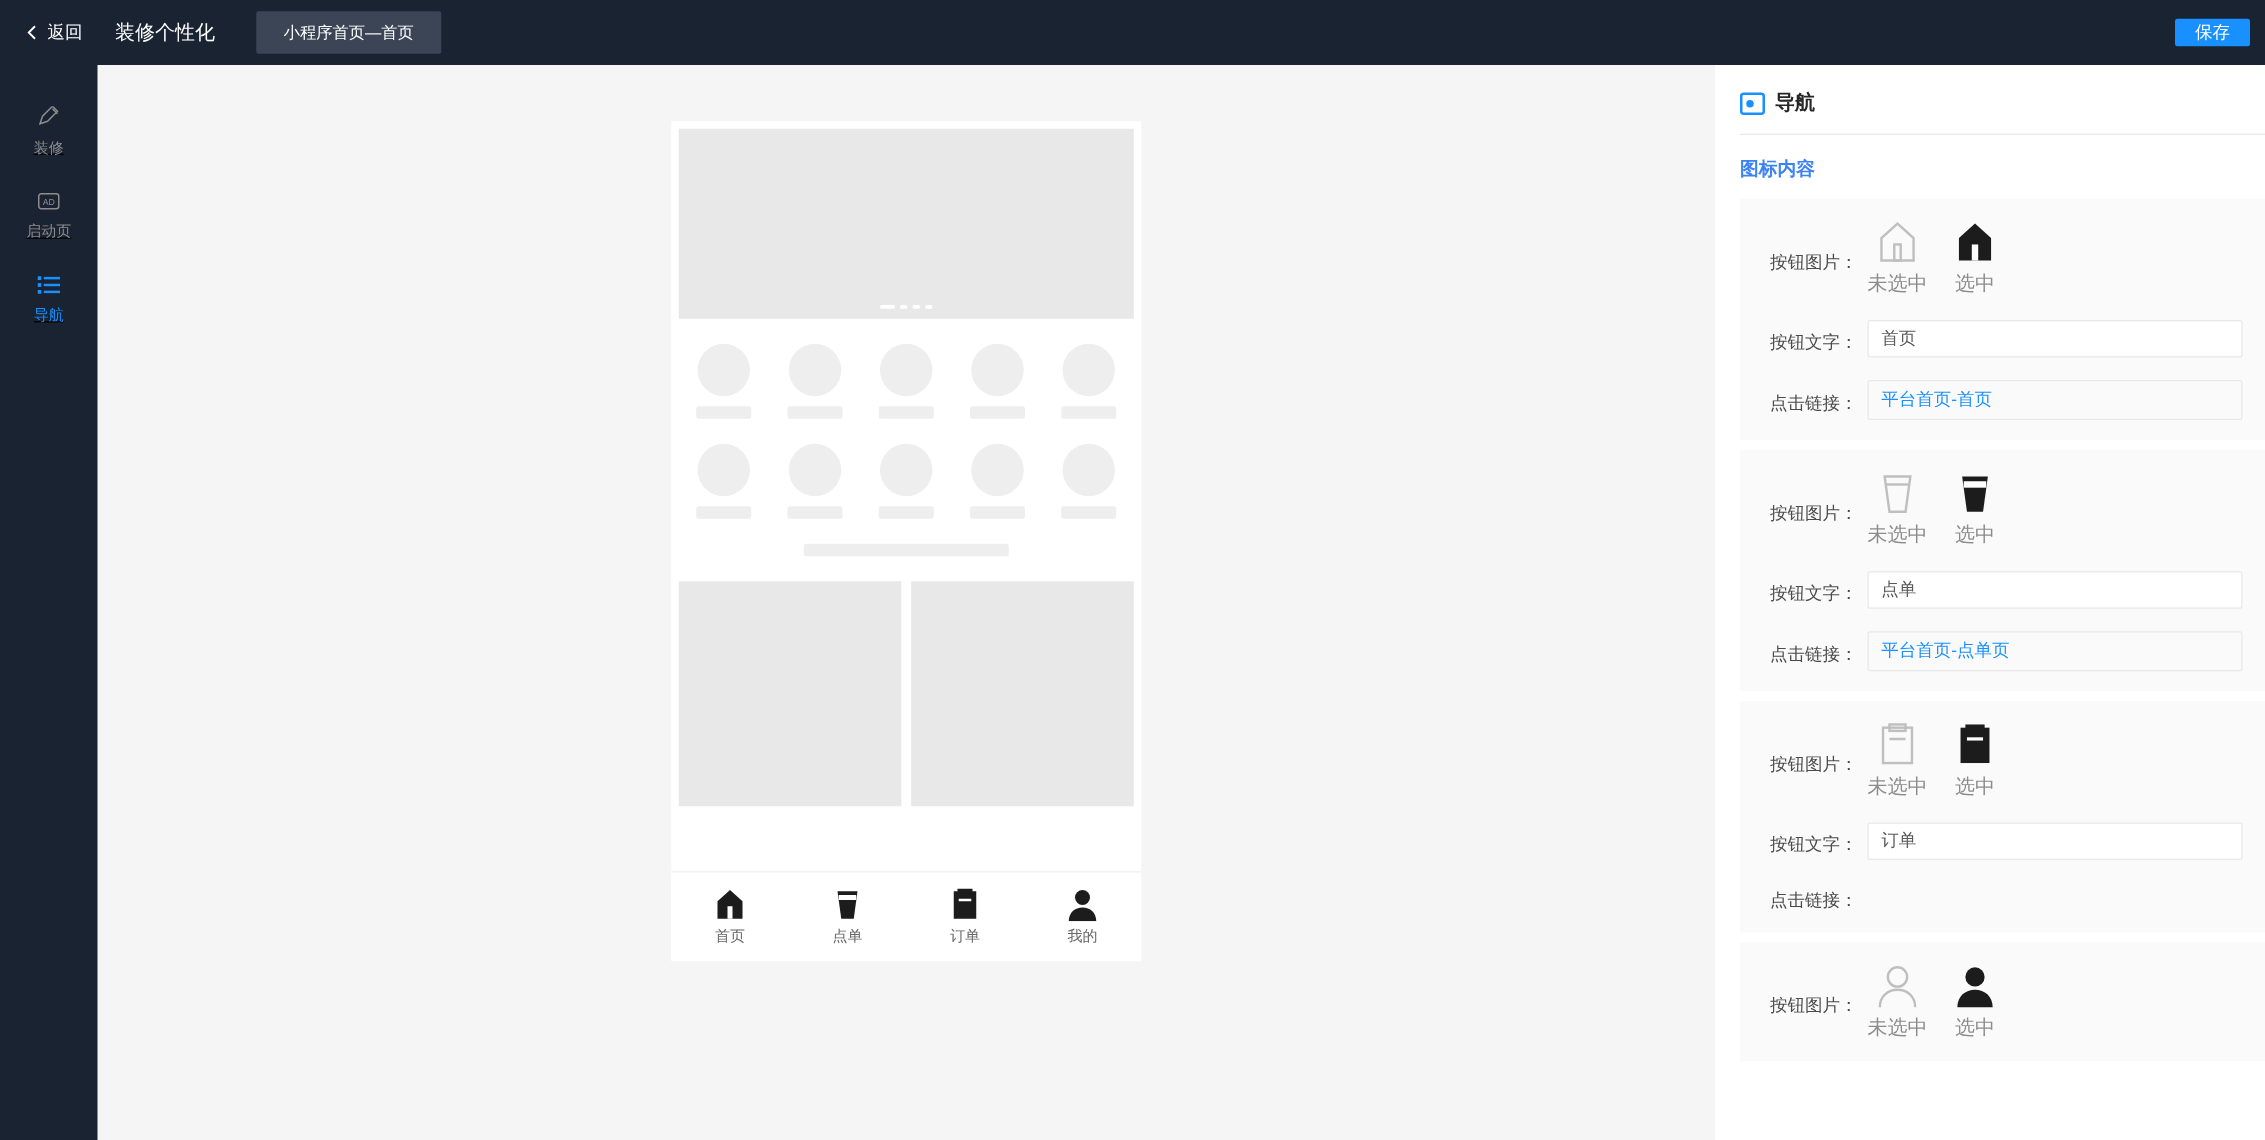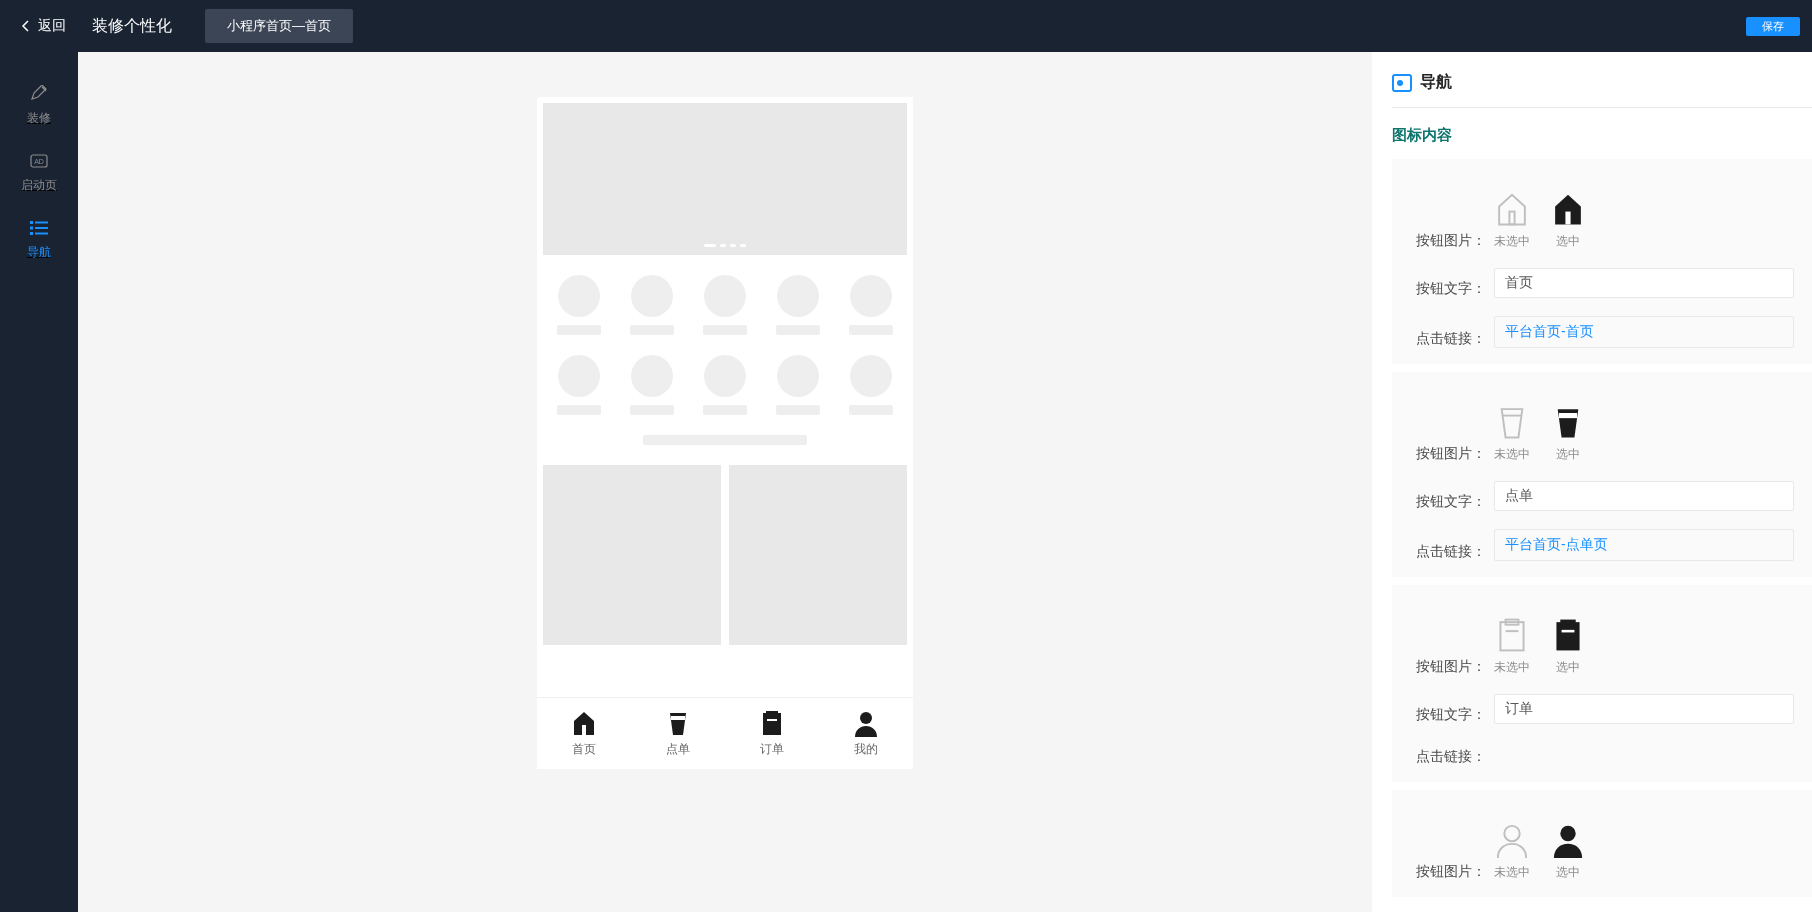--- a/index.html
+++ b/index.html
@@ -50,21 +50,21 @@
       padding: 8px 22px;
       border-radius: 2px;
       margin-left: 15px;
     }
     .save-btn {
       background: #1890ff;
       color: #fff;
       border: none;
       padding: 2px 16px;
       border-radius: 2px;
-      font-size: 11px;
+      font-size: 14px;
       cursor: pointer;
       font-family: Liberation Serif, serif;
     }
     
     
     .main-layout {
       display: flex;
       height: calc(100% - 48px);
     }
     
@@ -252,34 +252,33 @@
       background: #1890ff;
     }
     .panel-title {
       font-size: 16px;
       font-weight: 600;
       color: #262626;
     }
     .section-title {
       font-size: 15px;
       font-weight: 600;
-      color: #0f766e;
+      color: #3b82f6;
       margin: 18px 0 14px;
     }
     
     .nav-block {
       background: #fafafa;
       padding: 16px 16px 16px 24px;
       margin-bottom: 8px;
     }
     .form-row {
       display: flex;
-      align-items: flex-end;
+      align-items: center;
       margin-bottom: 18px;
-      margin-top: 16px;
     }
     .form-row:last-child {
       margin-bottom: 0;
     }
     .form-label {
       width: 78px;
       font-size: 14px;
       color: #4a4a4a;
       flex-shrink: 0;
       padding-top: 6px;
@@ -295,21 +294,21 @@
       gap: 6px;
     }
     .icon-preview-box {
       width: 36px;
       height: 36px;
       display: flex;
       align-items: center;
       justify-content: center;
     }
     .icon-preview-label {
-      font-size: 12px;
+      font-size: 16px;
       color: #8c8c8c;
     }
     .text-input {
       border: 1px solid #e8e8e8;
       padding: 6px 10px;
       font-size: 14px;
       border-radius: 2px;
       width: 300px;
       color: #595959;
     }

